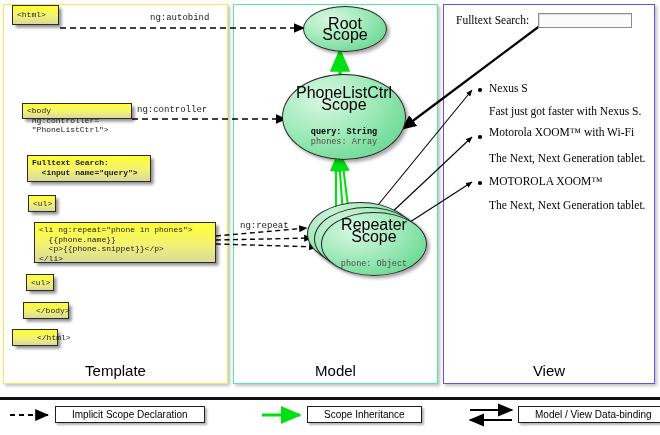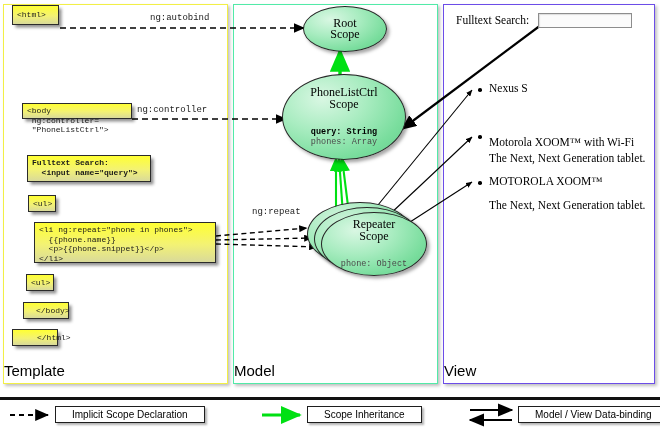--- a/index.html
+++ b/index.html
@@ -6,21 +6,21 @@
   body{width:660px;height:435px;overflow:hidden;
        font-family:"Liberation Sans",sans-serif;}
   #stage{position:relative;width:660px;height:435px;background:#fff;}
 
   
   .panel{position:absolute;background:#fff;box-sizing:border-box;
          box-shadow:2px 2px 3px rgba(0,0,0,.25);}
   #panel-template{left:3px;  top:4px;  width:225px; height:380px; border:1.5px solid #f2ef46;}
   #panel-model   {left:233px;top:4px;  width:205px; height:380px; border:1.5px solid #52eaa8;}
   #panel-view    {left:443px;top:4px;  width:212px; height:380px; border:1.5px solid #6c4de8;padding-left:44px;}
-  .panel-label{position:absolute;bottom:4px;left:0;width:100%;text-align:left;
+  .panel-label{position:absolute;bottom:4px;left:0;width:100%;text-align:center;
                font-size:15px;color:#000;font-family:"Liberation Sans",sans-serif;}
 
   
   .codebox{position:absolute;box-sizing:border-box;border:1.5px solid #2b2b2b;
            background:linear-gradient(180deg,#ffff33 0%,#f3f274 55%,#d9da9a 100%);
            box-shadow:2.5px 2.5px 3px rgba(0,0,0,.45);
            font-family:"Liberation Mono","DejaVu Sans Mono",monospace;
            font-size:8px;line-height:9.5px;color:#1a1a1a;
            padding:2px 4px;white-space:pre;}
   .codebox.bold{font-weight:bold;}
@@ -28,21 +28,21 @@
   
   .conn-label{position:absolute;font-family:"Liberation Mono","DejaVu Sans Mono",monospace;
               font-size:9px;color:#222;white-space:nowrap;}
 
   
   .ellipse{position:absolute;border-radius:50%;border:1.3px solid #262626;
            background:radial-gradient(ellipse at 32% 28%,#d9f7e3 0%,#a8ecc0 38%,#79dd9d 72%,#63c98a 100%);
            box-shadow:2.5px 2.5px 3.5px rgba(0,0,0,.35);
            display:flex;flex-direction:column;align-items:center;justify-content:center;
            text-align:center;color:#000;}
-  .ellipse .ttl{font-family:Liberation Serif, serif;font-size:12px;line-height:11.5px;}
+  .ellipse .ttl{font-family:Liberation Sans, sans-serif;font-size:16px;line-height:11.5px;}
   .ellipse .props{margin-top:17px;font-family:"Liberation Mono","DejaVu Sans Mono",monospace;
                   font-size:8.5px;line-height:10px;}
   .ellipse .props .k{font-weight:bold;color:#000;}
   .ellipse .props .d{color:#4a4a4a;}
   .ghost{background:radial-gradient(ellipse at 32% 28%,#d6f5e0 0%,#a6ebbe 40%,#7add9d 75%,#63c98a 100%);}
 
   
   .view-label{position:absolute;font-family:"Liberation Serif",serif;font-size:11.5px;color:#000;}
   .view-input{position:absolute;box-sizing:border-box;border:1px solid #8d8d8d;
               background:#fbfbfb;box-shadow:inset 1px 1px 1px rgba(0,0,0,.12);}
@@ -104,21 +104,21 @@
 
     <path d="M545,22 L402,129" stroke="#000" stroke-width="2.2" fill="none" marker-end="url(#ah-black)"></path>
 
     <path d="M351,238 L472,90" stroke="#000" stroke-width="1.1" fill="none" marker-end="url(#ah-black-s)"></path>
     <path d="M355,247 L472,137" stroke="#000" stroke-width="1.1" fill="none" marker-end="url(#ah-black-s)"></path>
     <path d="M362,253 L472,182" stroke="#000" stroke-width="1.1" fill="none" marker-end="url(#ah-black-s)"></path>
   </svg>
 
   <div class="conn-label" style="left:150px;top:13px;">ng:autobind</div>
   <div class="conn-label" style="left:137px;top:105px;">ng:controller</div>
-  <div class="conn-label" style="left:240px;top:207px;margin-left:12px;">ng:repeat</div>
+  <div class="conn-label" style="left:240px;top:221px;">ng:repeat</div>
 
   <div class="codebox" style="left:12px;top:5px;width:47px;height:20px;display:flex;align-items:center;">&lt;html&gt;</div>
 
   <div class="codebox" style="left:22px;top:103px;width:110px;height:16px;">&lt;body
  ng:controller=
  "PhoneListCtrl"&gt;</div>
 
   <div class="codebox bold" style="left:27px;top:155px;width:124px;height:27px;">Fulltext Search:
   &lt;input name="query"&gt;</div>
 
@@ -154,23 +154,24 @@
     <div class="props">
       <div class="d">phone: Object</div>
     </div>
   </div>
 
   <div class="view-label" style="left:456px;top:14px;">Fulltext Search:</div>
   <input class="view-input" style="left: 538px; top: 13px; width: 94px; height: 15px; font-size: 10px; padding: 0px 3px;" value="">
 
   <div class="bullet" style="left:478px;top:88px;"></div>
   <div class="view-item" style="left:489px;top:82px;">Nexus S</div>
+  <div class="view-item" style="left:489px;top:105px;">Fast just got faster with Nexus S.</div>
 
   <div class="bullet" style="left:478px;top:135px;"></div>
-  <div class="view-item" style="left:489px;top:136px;">Motorola XOOM™  with Wi-Fi</div>
+  <div class="view-item" style="left:489px;top:126px;">Motorola XOOM™  with Wi-Fi</div>
   <div class="view-item" style="left:489px;top:152px;">The Next, Next Generation tablet.</div>
 
   <div class="bullet" style="left:478px;top:181px;"></div>
   <div class="view-item" style="left:489px;top:175px;">MOTOROLA XOOM™</div>
   <div class="view-item" style="left:489px;top:199px;">The Next, Next Generation tablet.</div>
 
   <div id="legend-rule"></div>
 
   <svg class="ovl" style="top:0;">
     <path d="M10,415 L48,415" stroke="#000" stroke-width="2" stroke-dasharray="5,4" fill="none" marker-end="url(#ah-black)"></path>

